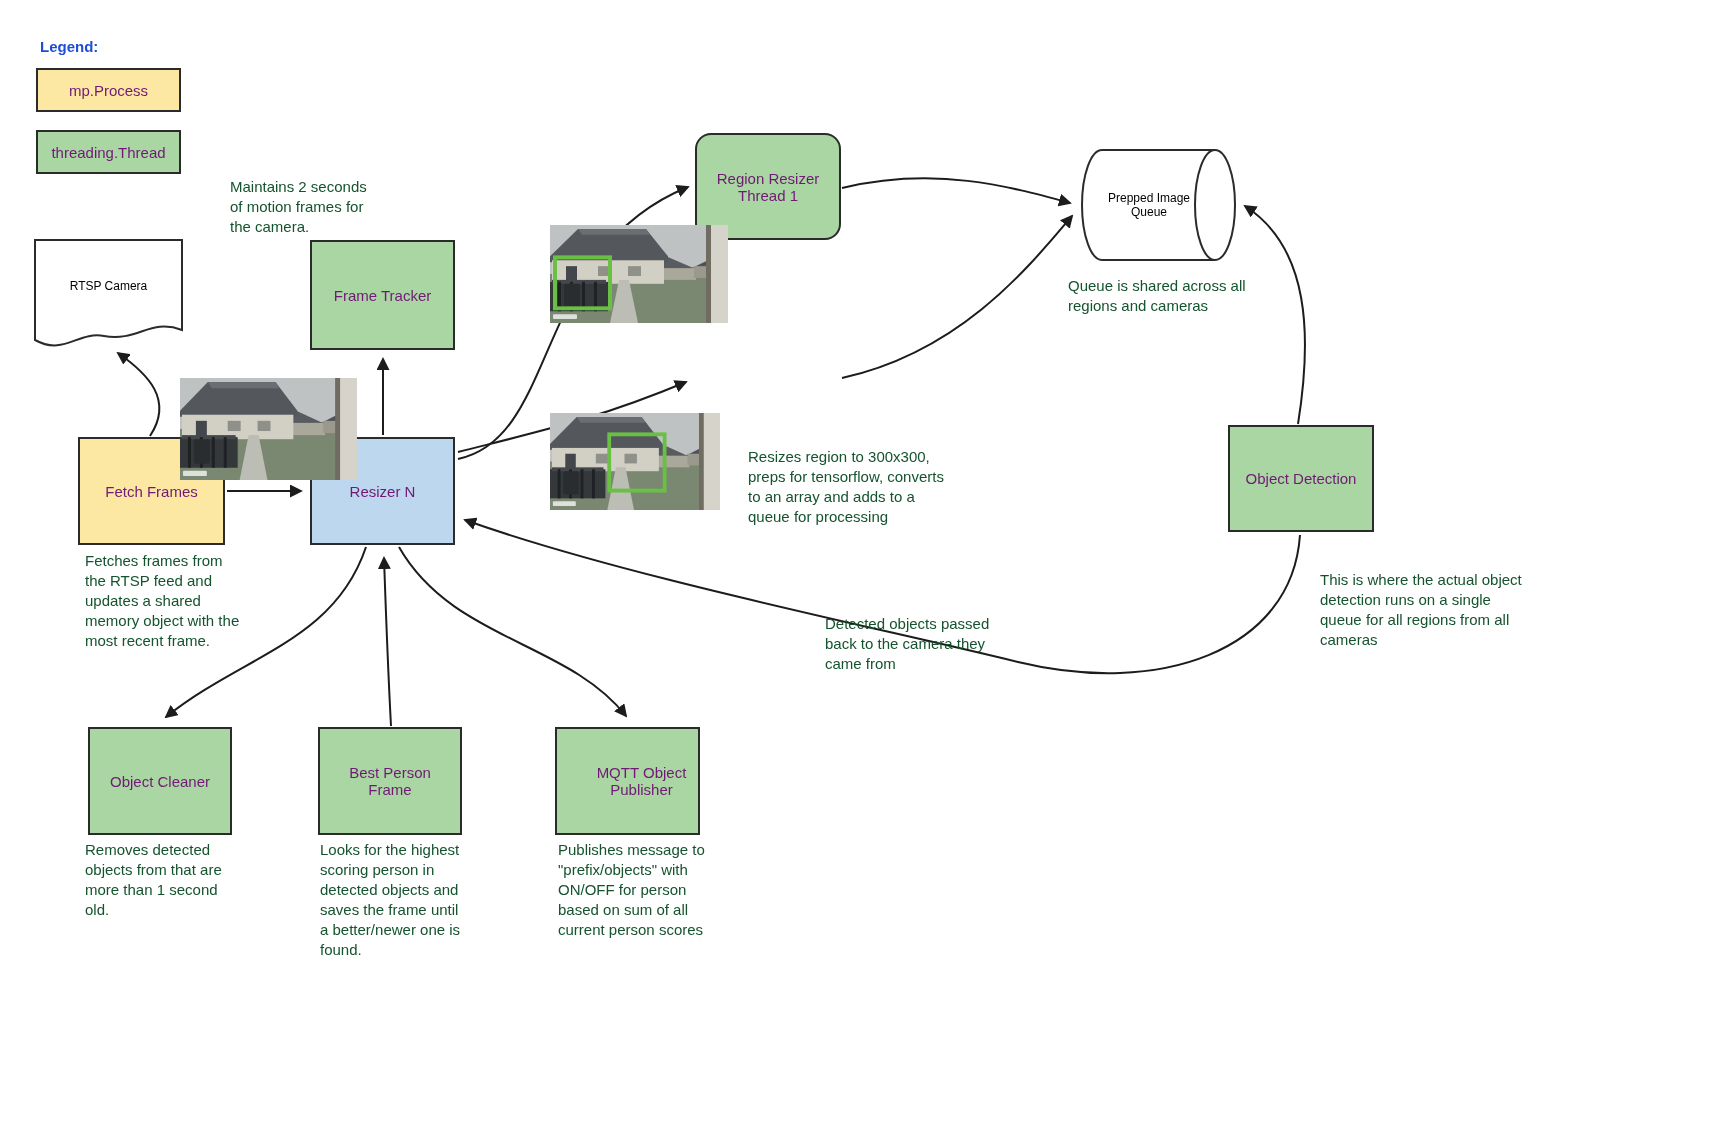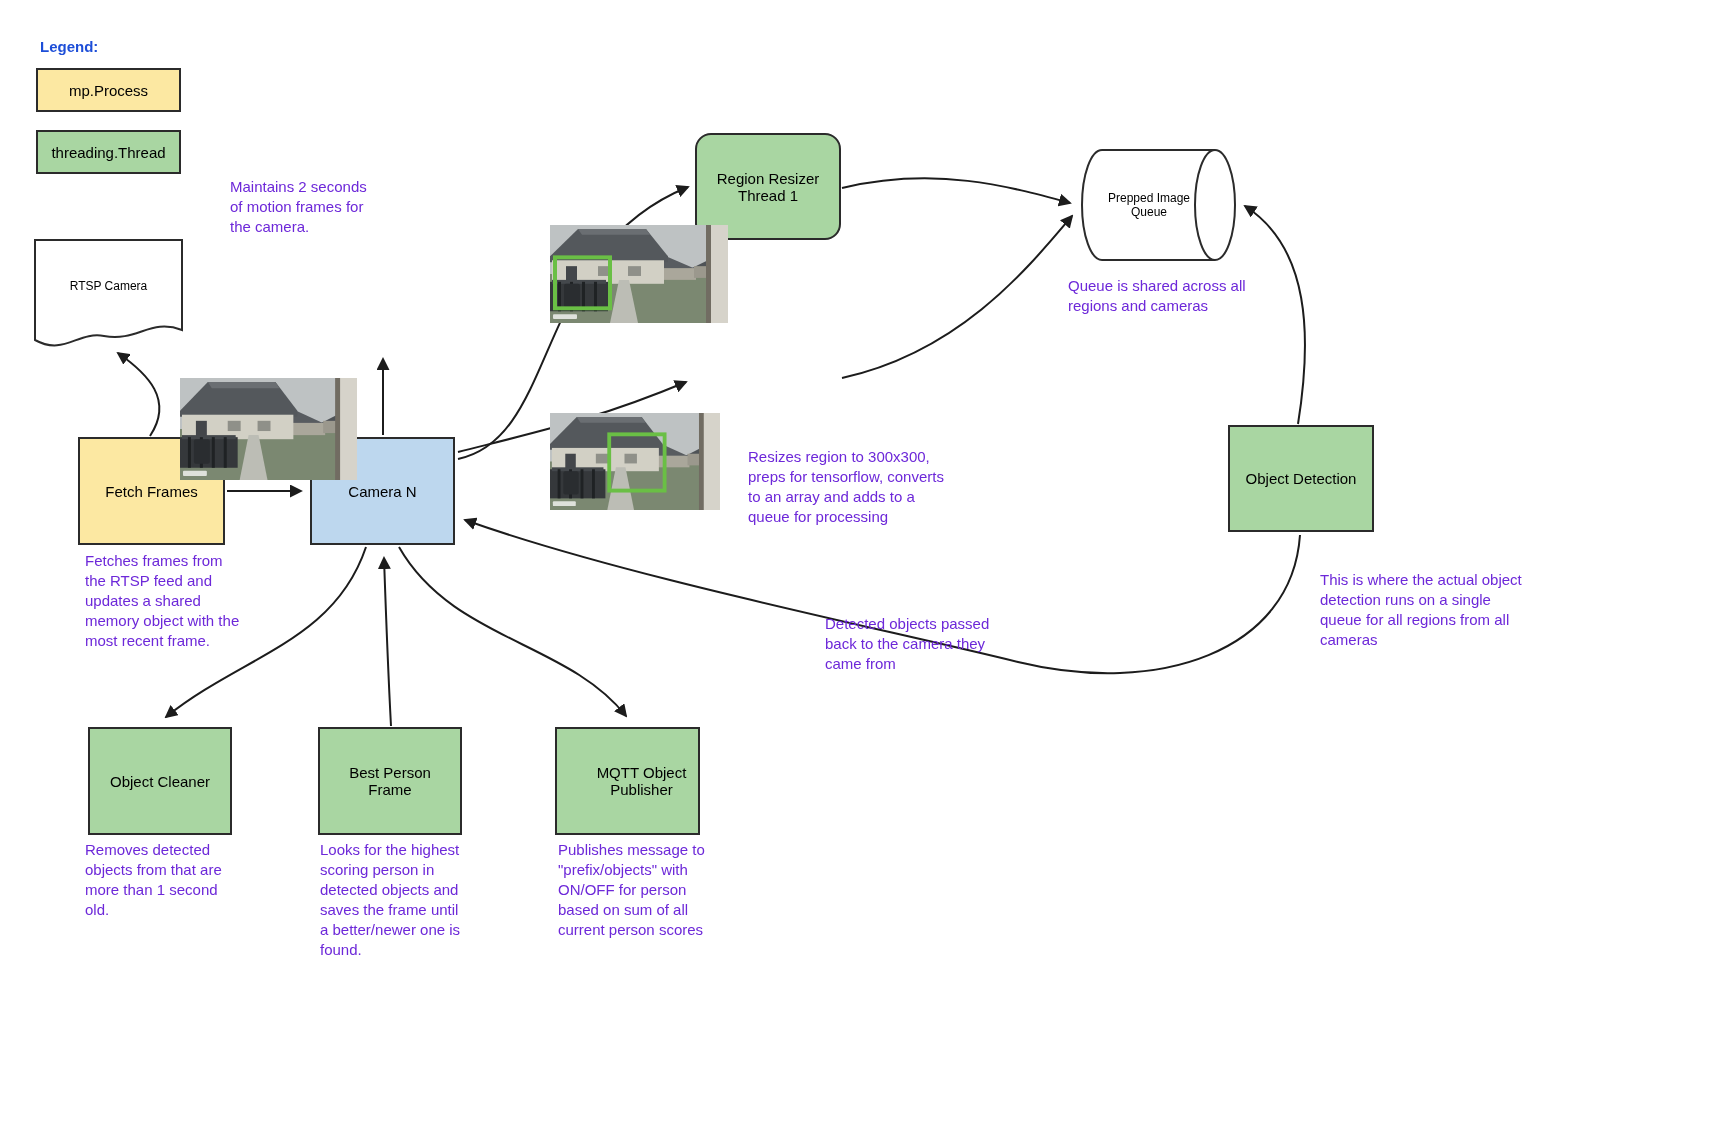--- a/index.html
+++ b/index.html
@@ -4,38 +4,38 @@
 <style>
   * { margin:0; padding:0; box-sizing:border-box; }
   html,body { background:#ffffff; font-family:"Liberation Sans", sans-serif; }
   .canvas { position:relative; width:1736px; height:1127px; background:#ffffff; overflow:hidden; }
 
   #wires { position:absolute; left:0; top:0; z-index:1; }
 
   .node {
     position:absolute; z-index:2;
     display:flex; align-items:center; justify-content:center;
-    text-align:center; font-size:15px; color:#000000;
+    text-align:center; font-size:15px; color:#701a75;
     border:2px solid #2b2b2b; padding:6px;
   }
   .node.green  { background:#a9d6a2; }
   .node.yellow { background:#fce8a2; }
   .node.blue   { background:#bdd7ee; }
 
   .legend-title { position:absolute; z-index:4; font-size:15px; font-weight:bold; color:#1d4ed8; }
 
   .shape-label {
     position:absolute; z-index:4;
     display:flex; align-items:center; justify-content:center;
     text-align:center; font-size:12px; color:#000; pointer-events:none;
   }
 
   .caption {
     position:absolute; z-index:4;
-    font-size:15px; line-height:20px; color:#6d28d9;
+    font-size:15px; line-height:20px; color:#14532d;
   }
 
   .cam { position:absolute; z-index:3; }
   .cam svg { display:block; width:100%; height:100%; }
 
   .inner-label { width:100%; }
 </style>
 </head>
 <body>
 
@@ -107,27 +107,30 @@
   </div>
 
   <div class="node green" style="left:36px; top:130px; width:145px; height:44px;">
     <span class="inner-label">threading.Thread</span>
   </div>
 
   <div class="shape-label" style="left:40px; top:268px; width:137px; height:36px;">RTSP Camera</div>
 
   <div class="shape-label" style="left:1096px; top:176px; width:106px; height:58px;">Prepped Image Queue</div>
 
+  <div class="node green" style="left:310px; top:240px; width:145px; height:110px;">
+    <span class="inner-label">Frame Tracker</span>
+  </div>
 
   <div class="node yellow" style="left:78px; top:437px; width:147px; height:108px;">
     <span class="inner-label">Fetch Frames</span>
   </div>
 
   <div class="node blue" style="left:310px; top:437px; width:145px; height:108px;">
-    <span class="inner-label">Camera N</span>
+    <span class="inner-label">Resizer N</span>
   </div>
 
   <div class="node green" style="left:695px; top:133px; width:146px; height:107px;border-radius:16px;">
     <span class="inner-label" style="width:120px;">Region Resizer Thread 1</span>
   </div>
 
 
   <div class="node green" style="left:88px; top:727px; width:144px; height:108px;">
     <span class="inner-label">Object Cleaner</span>
   </div>

